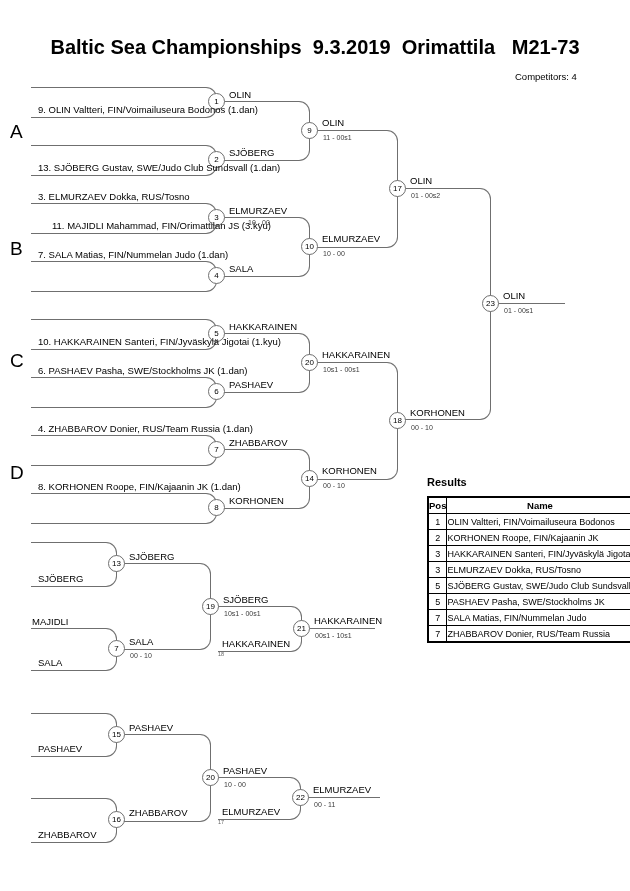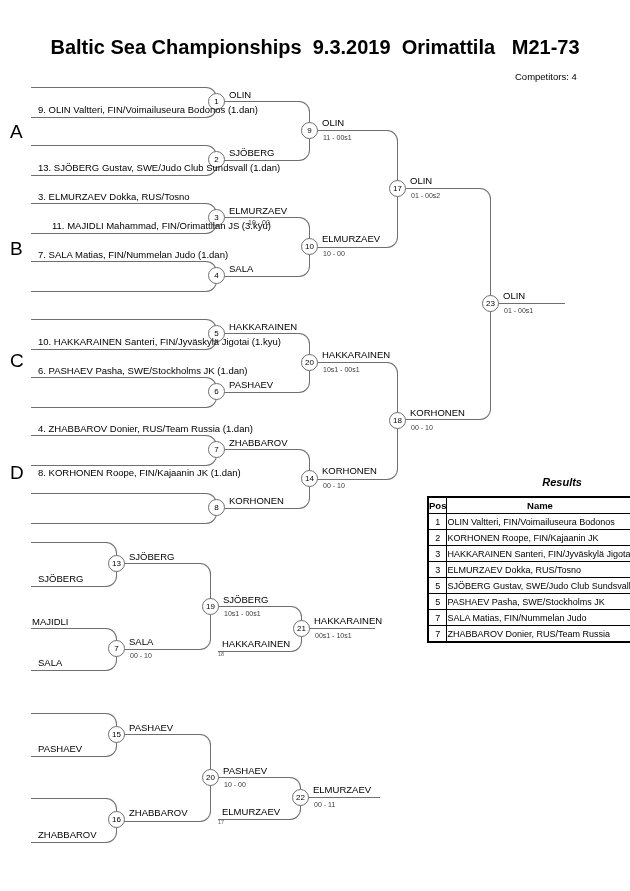--- a/index.html
+++ b/index.html
@@ -22,22 +22,22 @@
   .circle {
     position:absolute; width:15px; height:15px; background:#fff;
     border:1px solid #6f6f6f; border-radius:50%;
     font-size:8px; line-height:15px; text-align:center; z-index:2;
   }
   .name  { position:absolute; font-size:9.5px; white-space:nowrap; z-index:3; }
   .win   { position:absolute; font-size:9.5px; white-space:nowrap; z-index:3; }
   .score { position:absolute; font-size:7px; color:#3a3a3a; white-space:nowrap; z-index:3; }
   .ref   { position:absolute; font-size:5.5px; color:#666; z-index:3; }
   .results-title {
-    position:absolute; left:427px; top:476px; width:155px; text-align:right;
-    font-size:11px; font-weight:bold;font-style:italic;
+    position:absolute; left:427px; top:476px; width:155px; text-align:left;
+    font-size:11px; font-weight:bold;
   }
   table.results {
     position:absolute; left:427px; top:496px;
     border-collapse:collapse; table-layout:fixed;
     border:2px solid #000; z-index:4;
   }
   table.results th, table.results td {
     border:1px solid #000; height:15px; padding:0; font-size:9px;
   }
   table.results th { font-size:9.5px; font-weight:bold; text-align:center; }
@@ -76,21 +76,21 @@
   <div class="hline" style="left:498px;top:303px;width:67px"></div>
 
   <div class="name" style="left:38px;top:104px">9. OLIN Valtteri, FIN/Voimailuseura Bodonos (1.dan)</div>
   <div class="name" style="left:38px;top:162px">13. SJÖBERG Gustav, SWE/Judo Club Sundsvall (1.dan)</div>
   <div class="name" style="left:38px;top:191px">3. ELMURZAEV Dokka, RUS/Tosno</div>
   <div class="name" style="left:52px;top:220px">11. MAJIDLI Mahammad, FIN/Orimattilan JS (3.kyu)</div>
   <div class="name" style="left:38px;top:249px">7. SALA Matias, FIN/Nummelan Judo (1.dan)</div>
   <div class="name" style="left:38px;top:336px">10. HAKKARAINEN Santeri, FIN/Jyväskylä Jigotai (1.kyu)</div>
   <div class="name" style="left:38px;top:365px">6. PASHAEV Pasha, SWE/Stockholms JK (1.dan)</div>
   <div class="name" style="left:38px;top:423px">4. ZHABBAROV Donier, RUS/Team Russia (1.dan)</div>
-  <div class="name" style="left:38px;top:467px">8. KORHONEN Roope, FIN/Kajaanin JK (1.dan)</div>
+  <div class="name" style="left:38px;top:481px">8. KORHONEN Roope, FIN/Kajaanin JK (1.dan)</div>
 
   <div class="circle" style="left:208px;top:93px">1</div>
   <div class="circle" style="left:208px;top:151px">2</div>
   <div class="circle" style="left:208px;top:209px">3</div>
   <div class="circle" style="left:208px;top:267px">4</div>
   <div class="circle" style="left:208px;top:325px">5</div>
   <div class="circle" style="left:208px;top:383px">6</div>
   <div class="circle" style="left:208px;top:441px">7</div>
   <div class="circle" style="left:208px;top:499px">8</div>
   <div class="circle" style="left:301px;top:122px">9</div>

